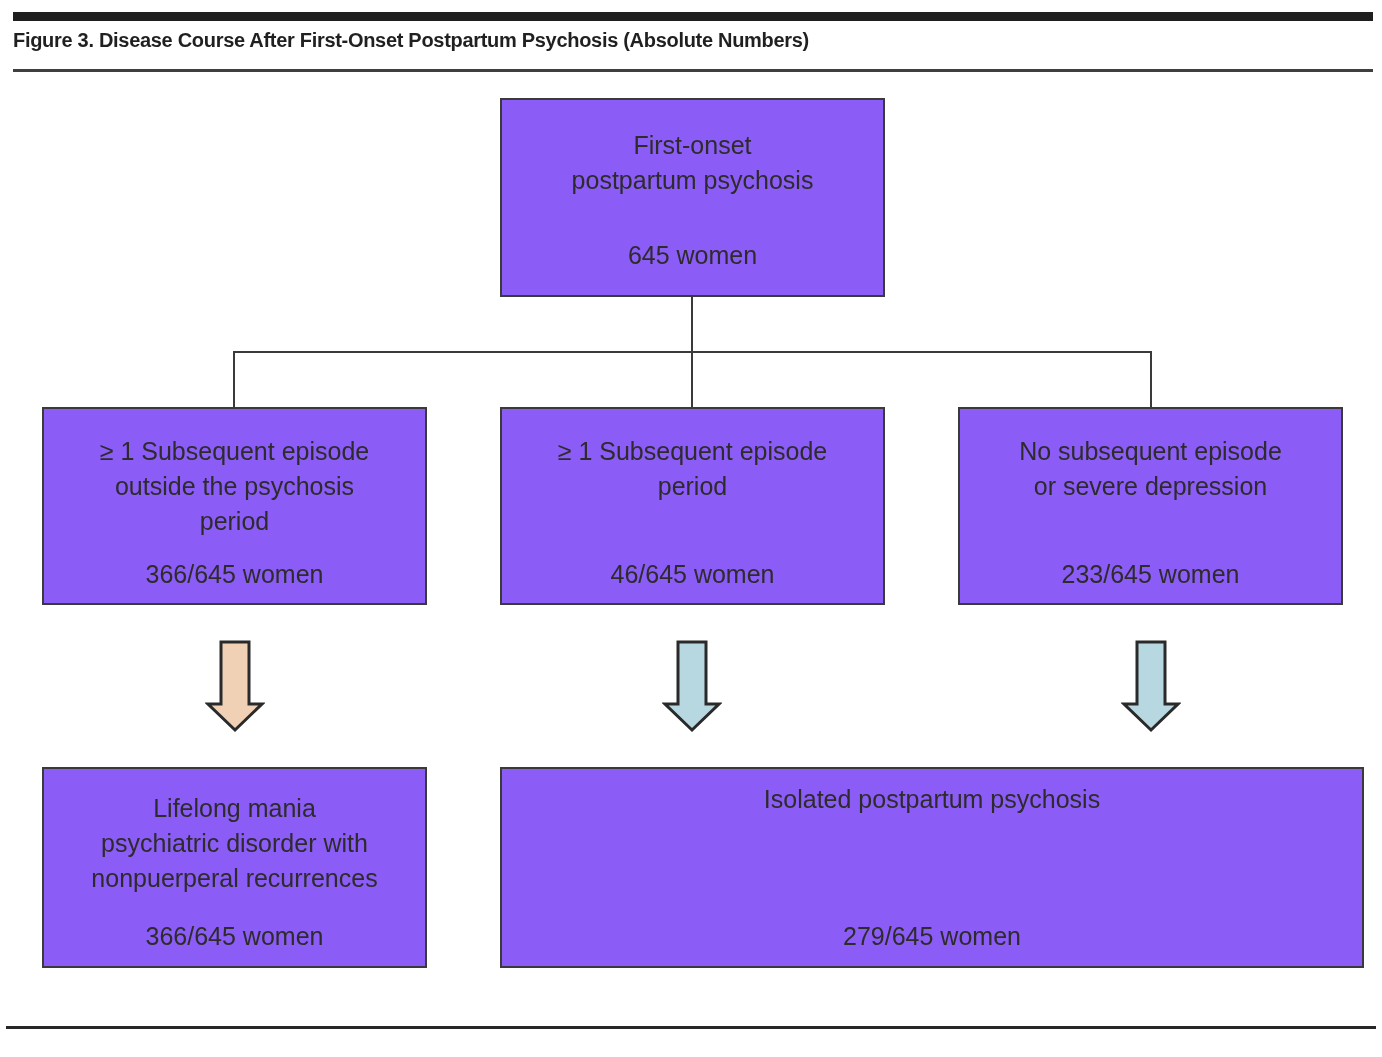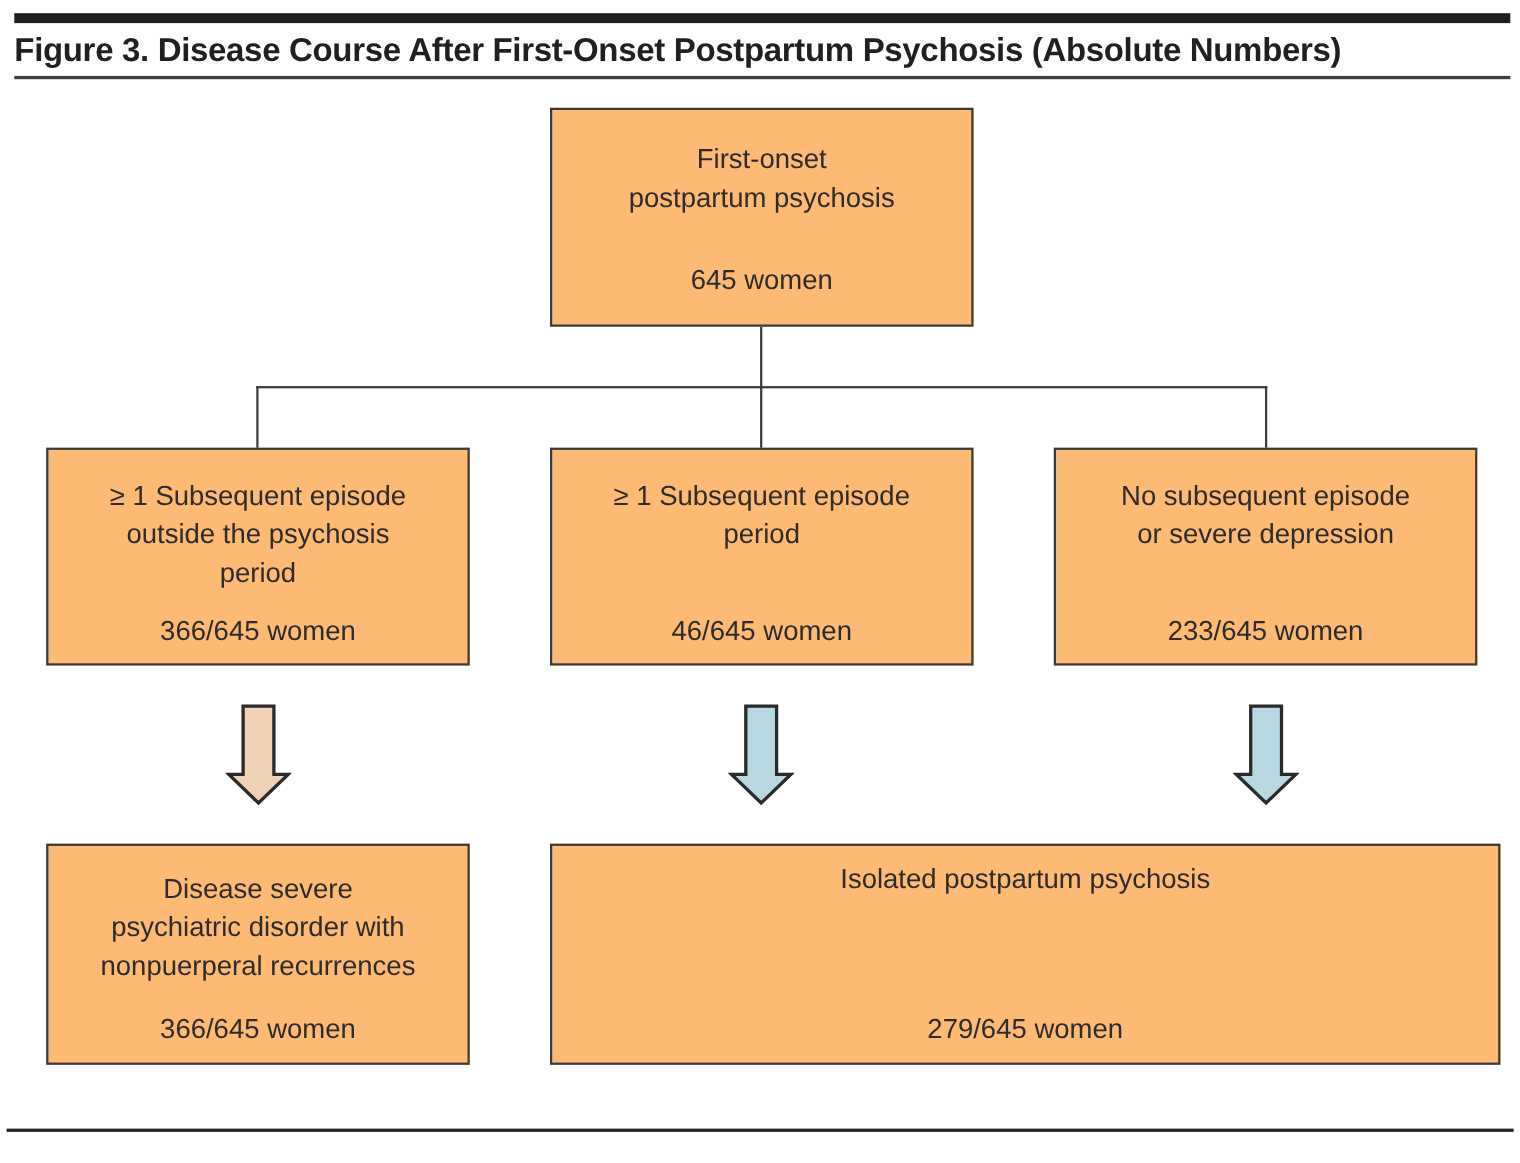--- a/index.html
+++ b/index.html
@@ -21,21 +21,21 @@
     right: 9px;
     top: 12px;
     height: 9px;
     background: #1f1f1f;
   }
   .title {
     position: absolute;
     left: 13px;
     top: 29px;
     margin: 0;
-    font-size: 30px;
+    font-size: 20px;
     font-weight: bold;
     color: #221f20;
     white-space: nowrap;
     letter-spacing: -0.3px;
   }
   .title-rule {
     position: absolute;
     left: 13px;
     right: 9px;
     top: 69px;
@@ -53,21 +53,21 @@
   .conn {
     position: absolute;
     background: #3a3a3a;
   }
   .conn.v { width: 2px; }
   .conn.h { height: 2px; }
   .node {
     position: absolute;
     box-sizing: border-box;
     border: 2px solid #3a3a3a;
-    background: #fdba74;
+    background: #8b5cf6;
     display: flex;
     flex-direction: column;
     align-items: center;
     justify-content: space-between;
     text-align: center;
     font-size: 25px;
     line-height: 35px;
     color: #2d2b2c;
   }
   .node-lines div { white-space: nowrap; }
@@ -131,21 +131,21 @@
   </svg>
   <svg class="arrow" style="left:662px; top:640px;" viewBox="0 0 60 93">
     <polygon points="16,2 44,2 44,64 57,64 30,90 3,64 16,64" stroke-width="3" stroke-linejoin="miter" stroke="#2a2a2a" fill="#b7d8e1"></polygon>
   </svg>
   <svg class="arrow" style="left:1121px; top:640px;" viewBox="0 0 60 93">
     <polygon points="16,2 44,2 44,64 57,64 30,90 3,64 16,64" stroke-width="3" stroke-linejoin="miter" stroke="#2a2a2a" fill="#b7d8e1"></polygon>
   </svg>
 
   <div class="node" style="left:42px; top:767px; width:385px; height:201px; padding:22px 8px 12px;">
     <div class="node-lines">
-      <div>Disease severe</div>
+      <div>Lifelong mania</div>
       <div>psychiatric disorder with</div>
       <div>nonpuerperal recurrences</div>
     </div>
     <div class="node-count">366/645 women</div>
   </div>
 
   <div class="node" style="left:500px; top:767px; width:864px; height:201px; padding:13px 8px 12px;">
     <div class="node-lines">
       <div>Isolated postpartum psychosis</div>
     </div>

